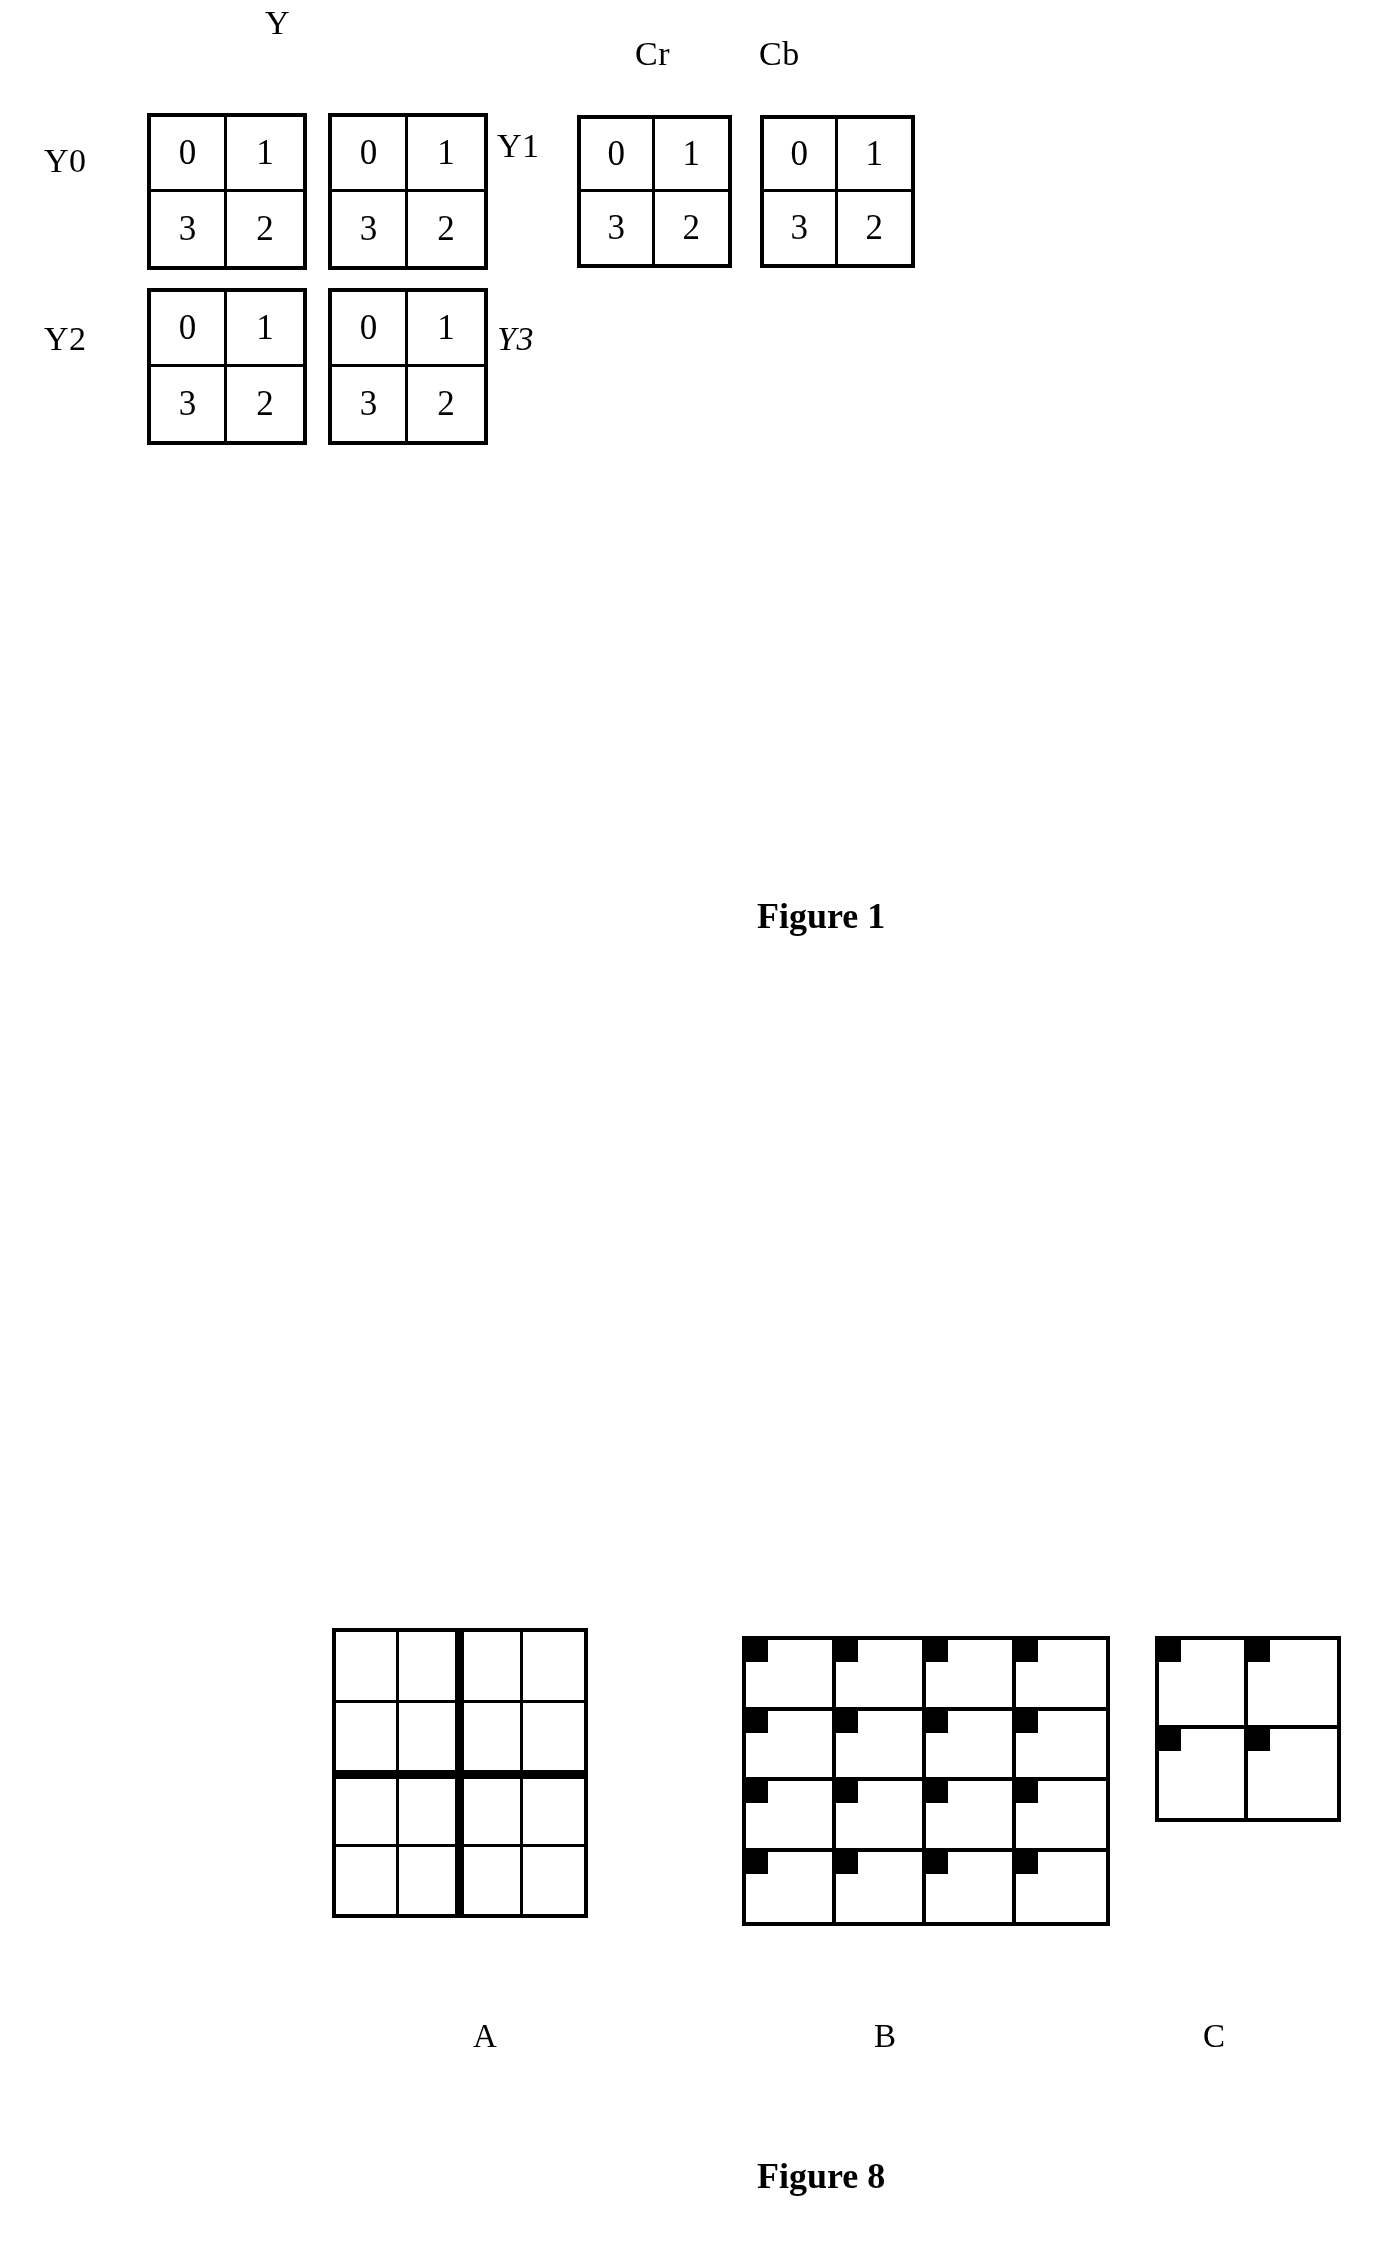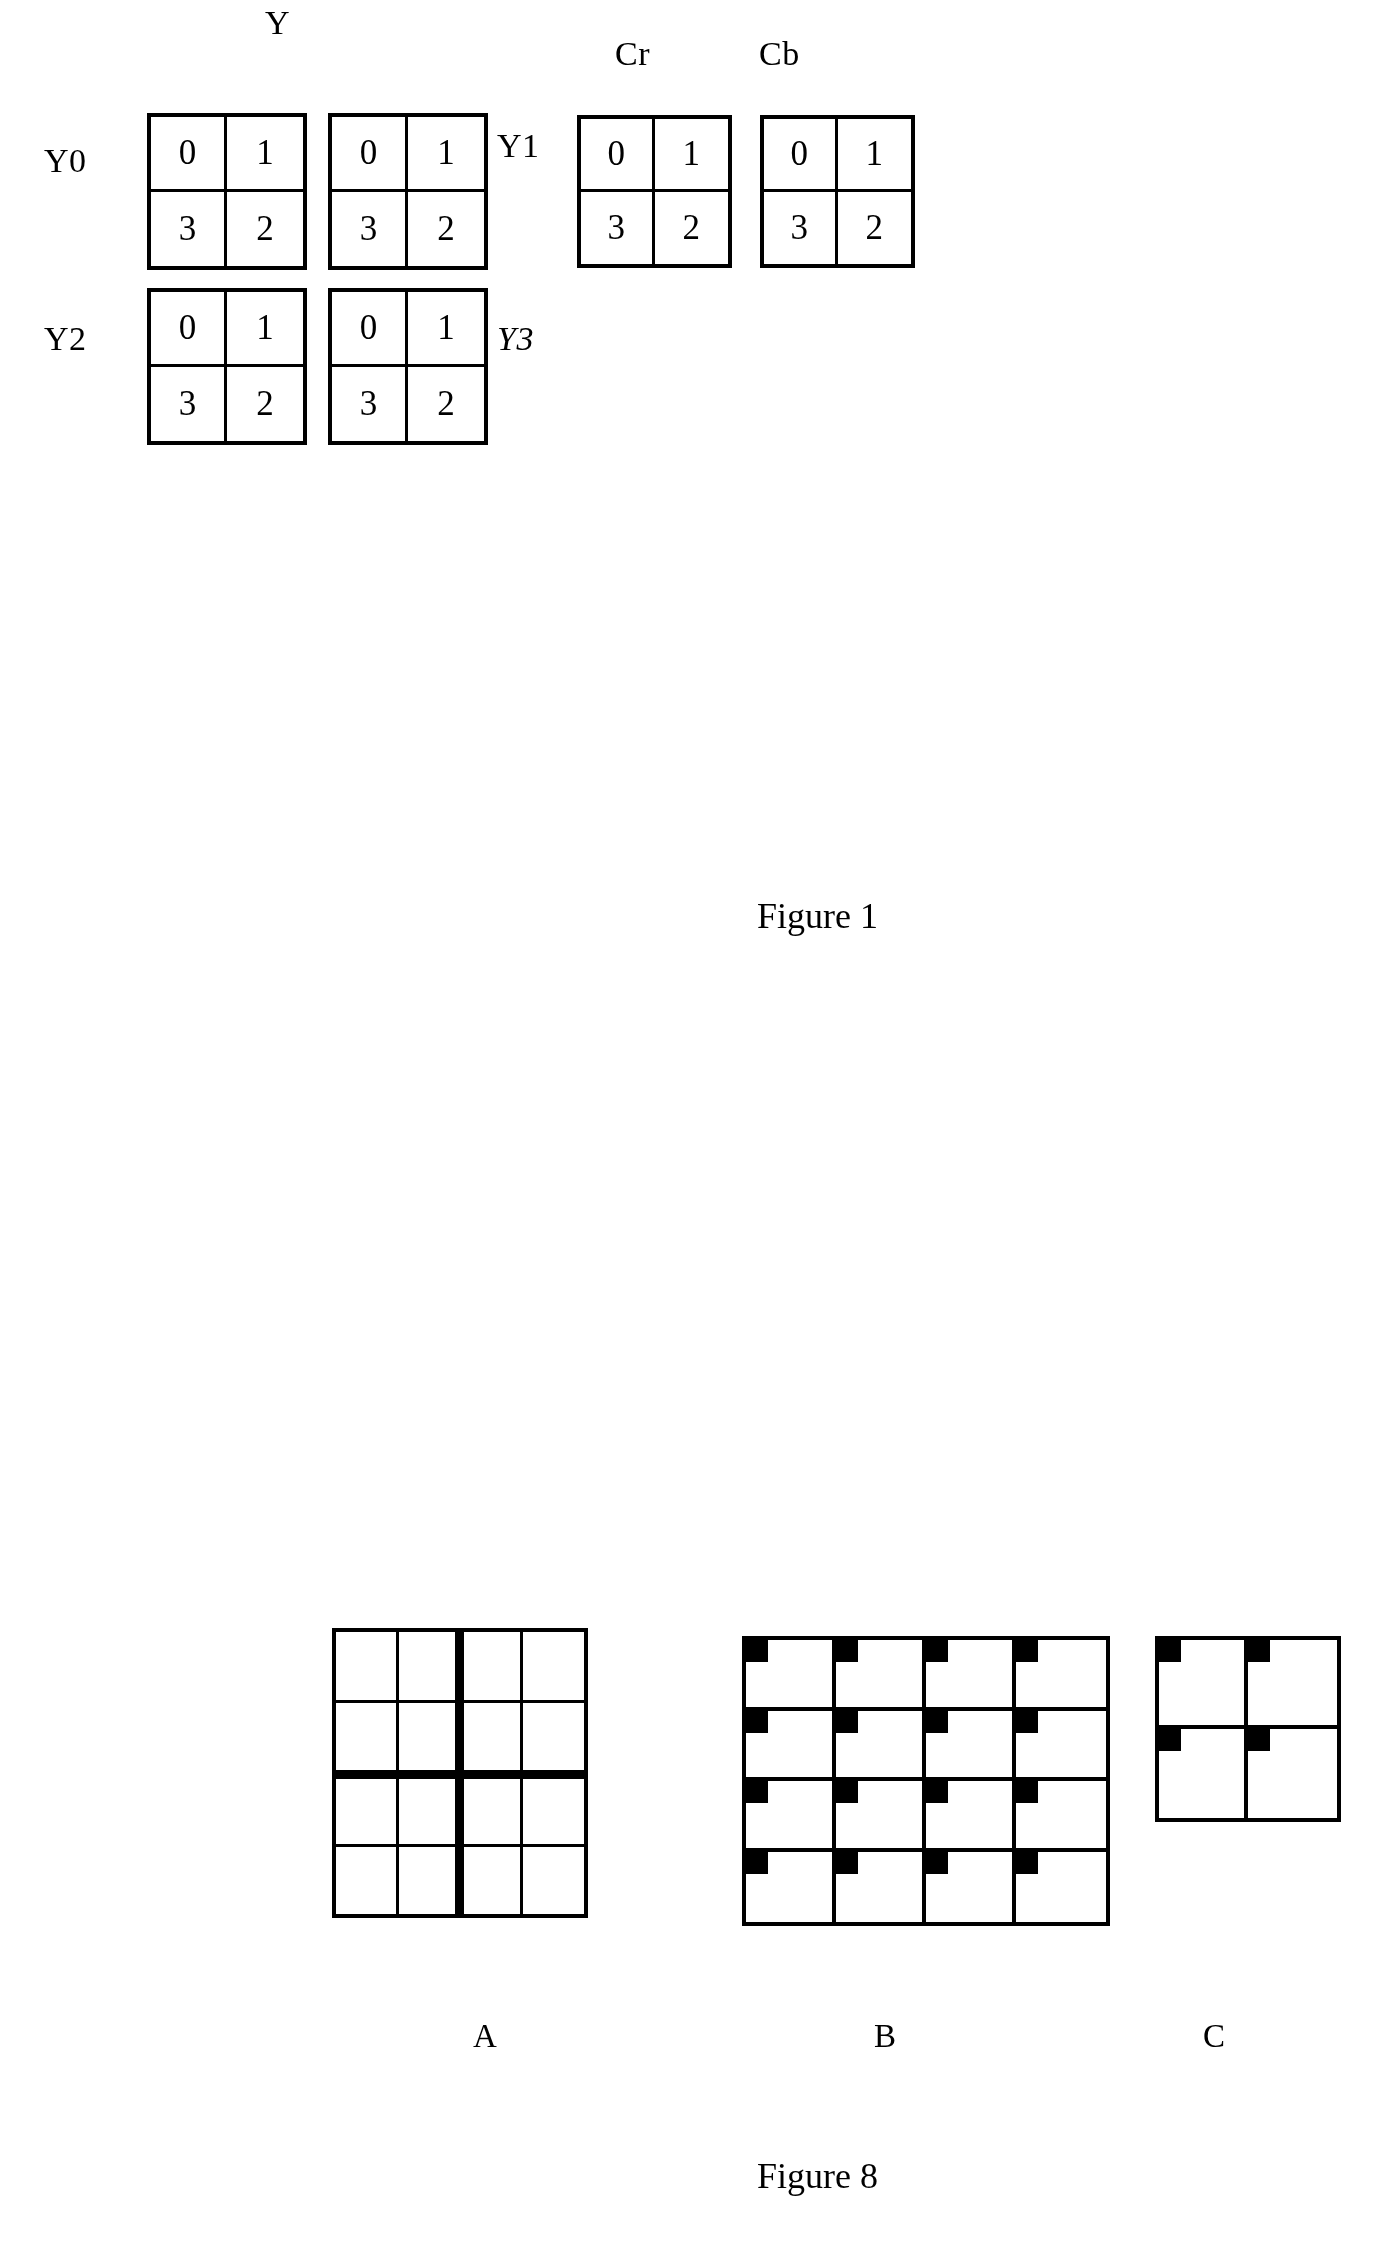--- a/index.html
+++ b/index.html
@@ -29,21 +29,21 @@
     font-size: 34px;
     line-height: 1;
     color: #000;
     white-space: nowrap;
     letter-spacing: 0.5px;
   }
   .fig-caption {
     position: absolute;
     font-family: "Liberation Serif", "DejaVu Serif", serif;
     font-size: 36px;
-    font-weight: normal;
+    font-weight: bold;
     line-height: 1;
     color: #000;
     white-space: nowrap;
   }
   .sub-lbl {
     position: absolute;
     font-family: "Liberation Serif", "DejaVu Serif", serif;
     font-size: 33px;
     line-height: 1;
     color: #000;
@@ -129,21 +129,21 @@
     background: #000;
   }
 </style>
 </head>
 <body>
 
 <div class="page">
 
   <div class="lbl" style="left:265px; top:6px;">Y</div>
 
-  <div class="lbl" style="left:615px; top:37px;">Cr</div>
+  <div class="lbl" style="left:635px; top:37px;">Cr</div>
 
   <div class="lbl" style="left:759px; top:37px;">Cb</div>
 
   <div class="lbl" style="left:44px; top:144px;font-family:Liberation Serif, serif;">Y0</div>
 
   <div class="lbl" style="left:497px; top:129px;">Y1</div>
 
   <div class="lbl" style="left:44px; top:322px;">Y2</div>
 
   <div class="lbl" style="left:497px; top:322px;font-style:italic;">Y3</div>

